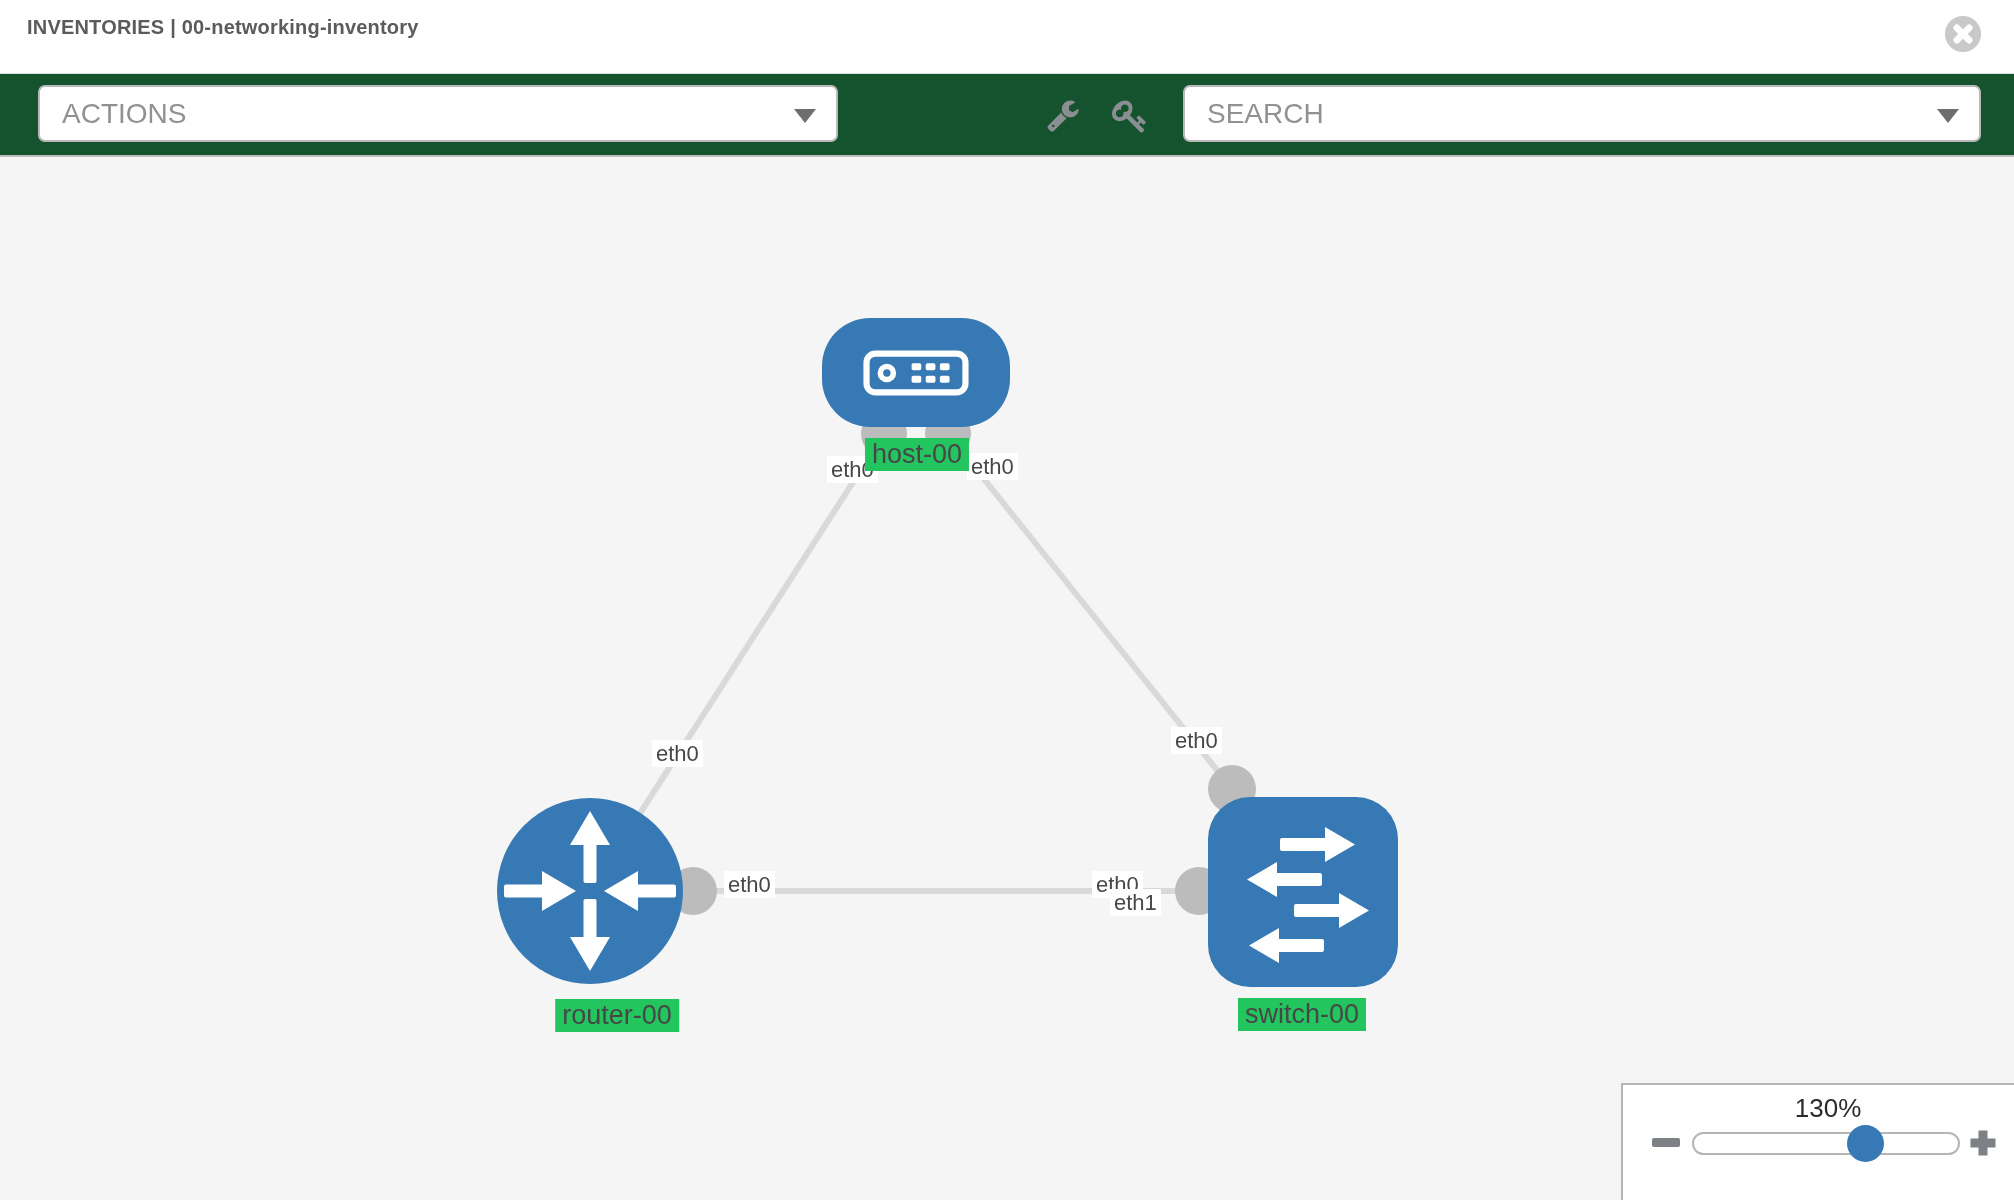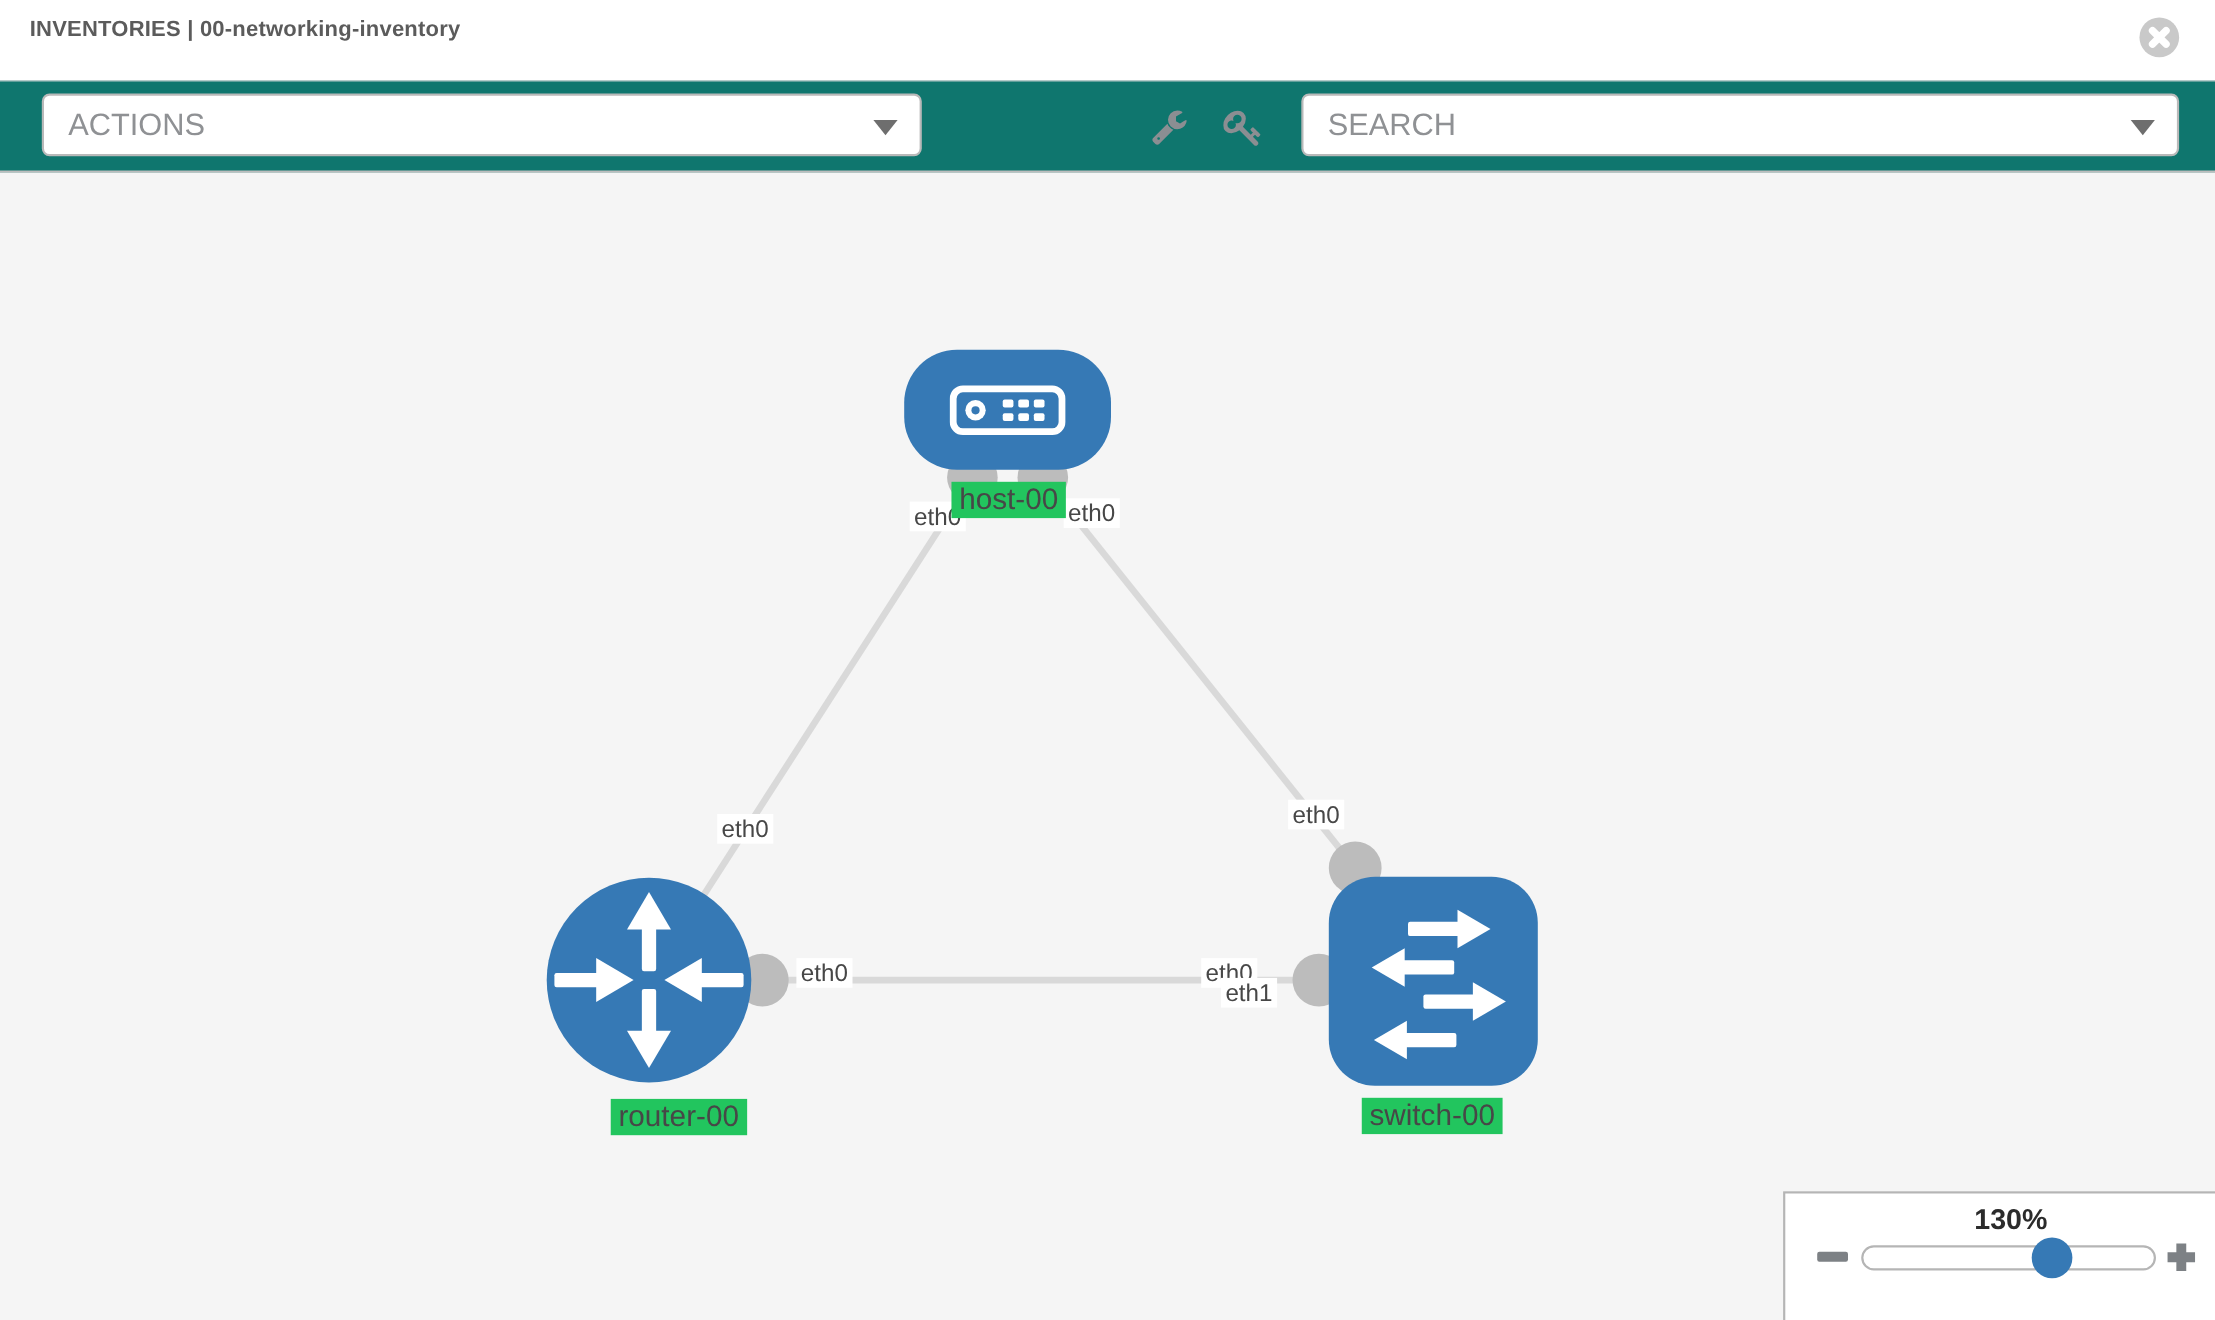--- a/index.html
+++ b/index.html
@@ -14,21 +14,21 @@
   .header { position:absolute; top:0; left:0; width:2014px; height:73px; background:#ffffff; }
   .page-title {
     position:absolute; left:27px; top:16px;
     font-size:20px; font-weight:bold; color:#5b5b5b; letter-spacing:.2px;
   }
   .close-btn { position:absolute; left:1944px; top:15px; width:38px; height:38px; cursor:pointer; }
 
   
   .toolbar {
     position:absolute; top:73px; left:0; width:2014px; height:84px;
-    background:#0f766e; border-top:1px solid #dedede; border-bottom:2px solid #bdbdbd;
+    background:#14532d; border-top:1px solid #dedede; border-bottom:2px solid #bdbdbd;
   }
   .dropdown {
     position:absolute; top:11px; height:57px; background:#fff;
     border:2px solid #b9b9b9; border-radius:7px;
     display:flex; align-items:center; padding:0 22px;
     font-size:28px; color:#8f9194; cursor:pointer;
   }
   .dropdown.actions { left:38px;  width:800px; }
   .dropdown.search  { left:1183px; width:798px;align-items:center; }
   .caret {
@@ -58,21 +58,21 @@
     font-size:27px; line-height:29px; padding:2px 7px; white-space:nowrap;
     transform:translateX(-50%);
   }
 
   
   .zoom-panel {
     position:absolute; left:1621px; top:926px; width:440px; height:280px; z-index:5;
     background:#ffffff; border:2px solid #b5b5b5;
   }
   .zoom-level { position:absolute; left:140px; top:8px; width:130px; text-align:center;
-    font-size:26px; color:#2b2b2b;font-weight:bold; }
+    font-size:26px; color:#2b2b2b; }
   .zoom-minus { position:absolute; left:29px; top:53px; width:28px; height:9px;
     background:#7d8185; border-radius:2px; cursor:pointer; }
   .zoom-track {
     position:absolute; left:69px; top:47px; width:268px; height:23px;
     background:#fff; border:2px solid #b5b5b5; border-radius:12px; cursor:pointer;
   }
   .zoom-thumb {
     position:absolute; left:224px; top:40px; width:37px; height:37px;
     background:#3679b5; border-radius:50%; cursor:pointer;
   }

